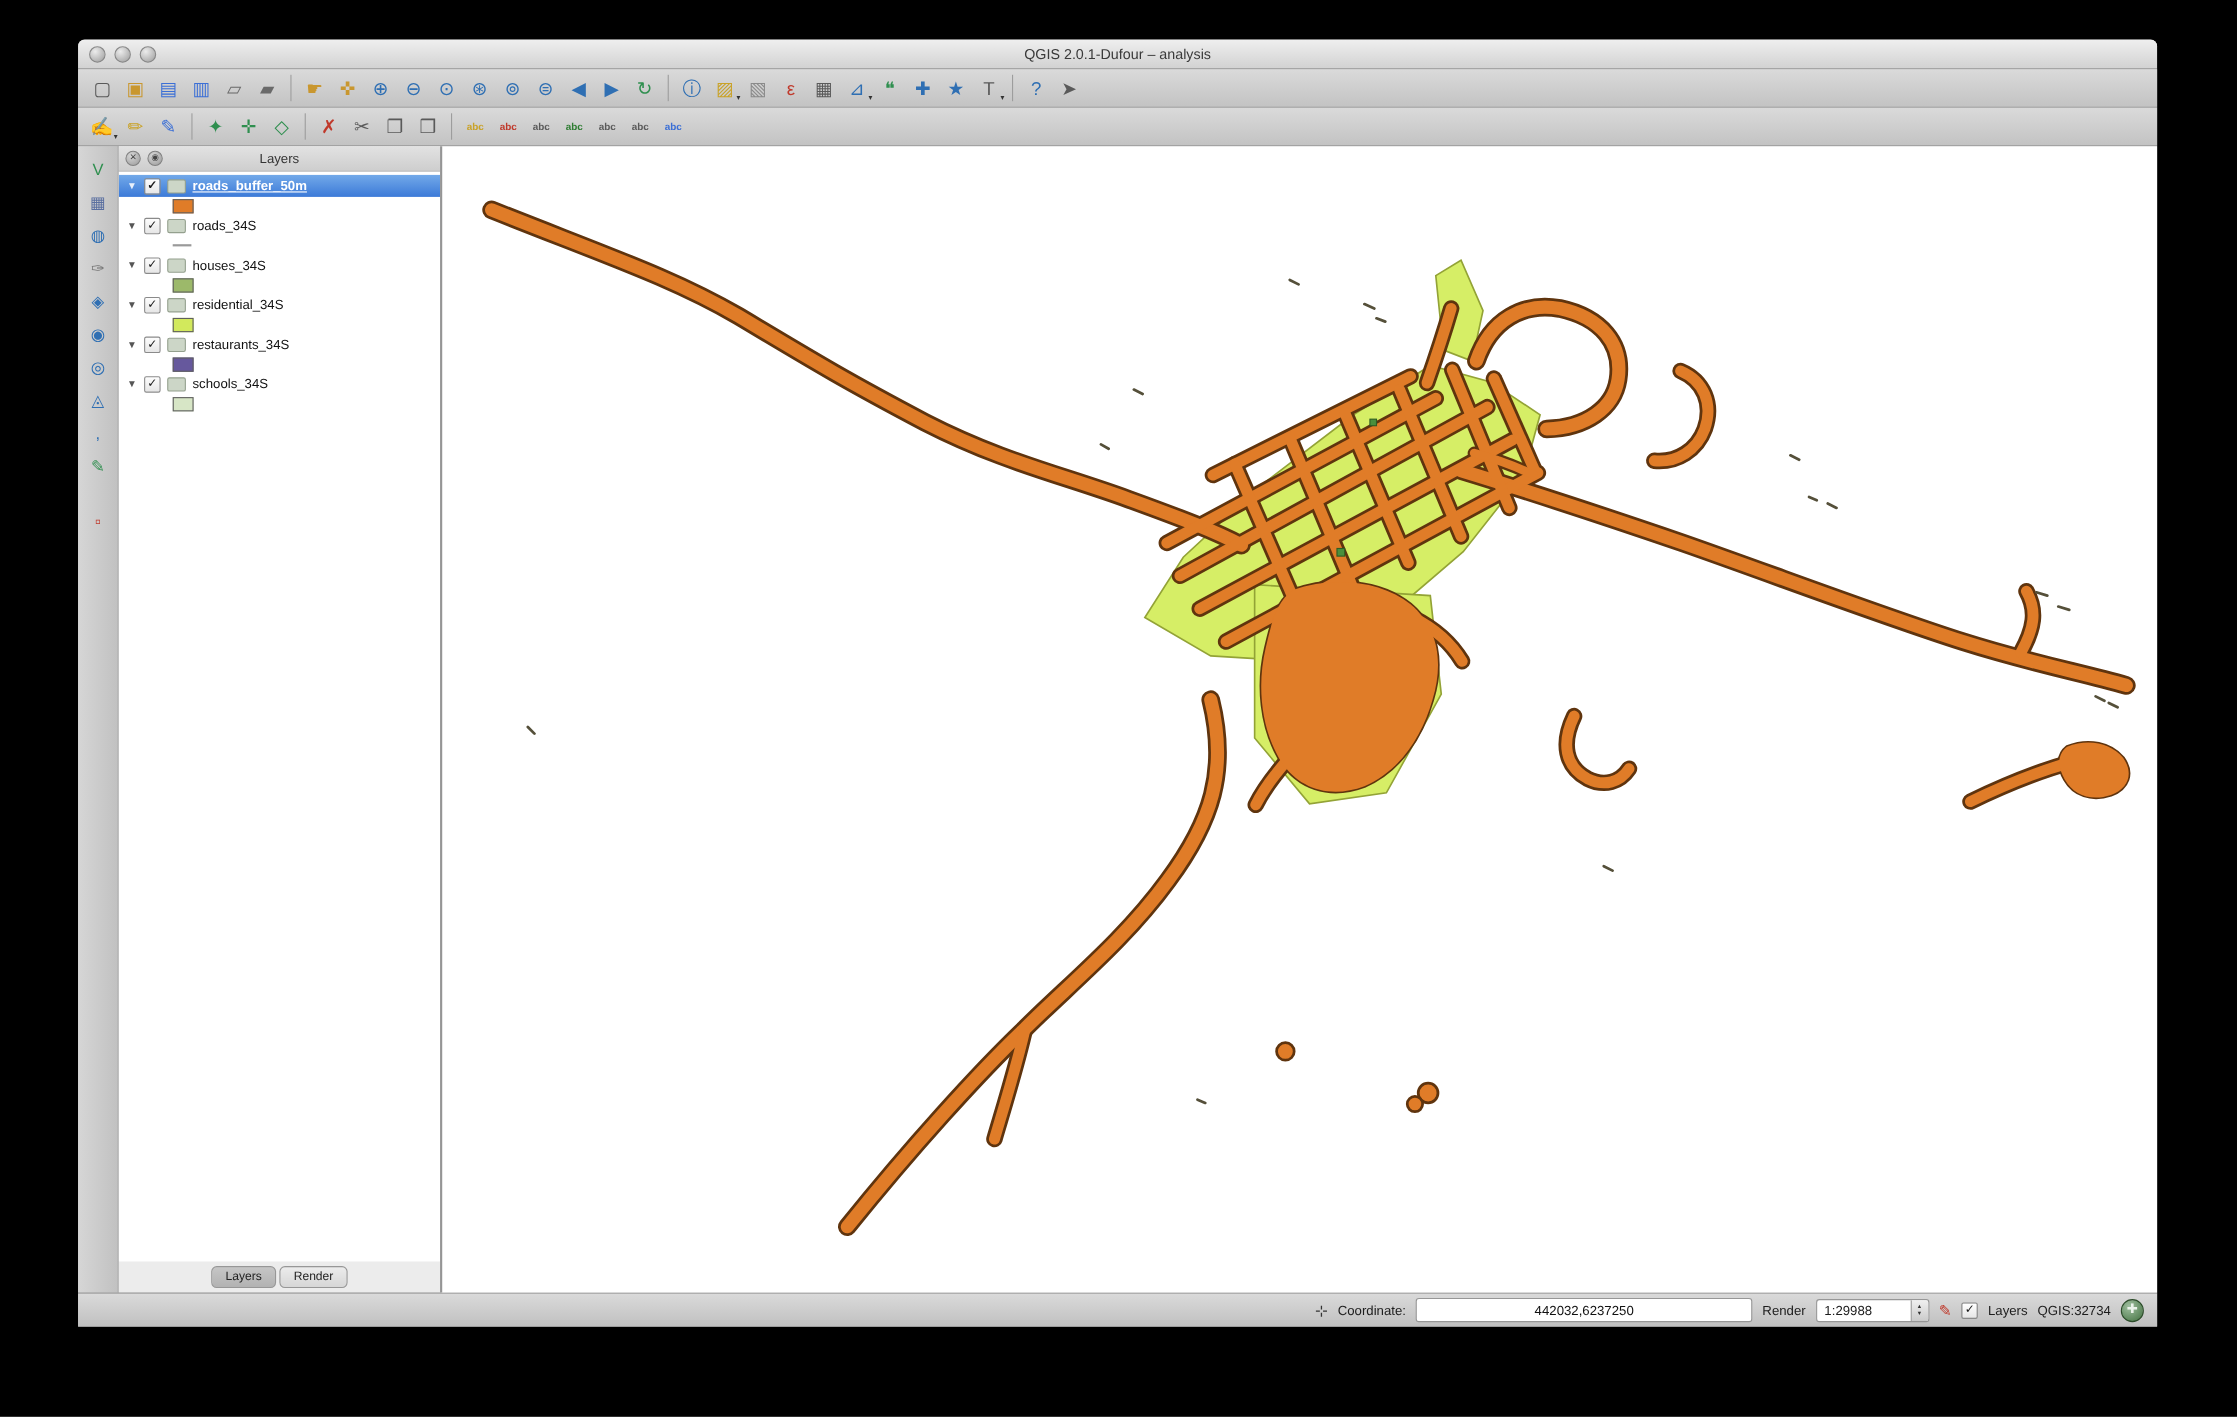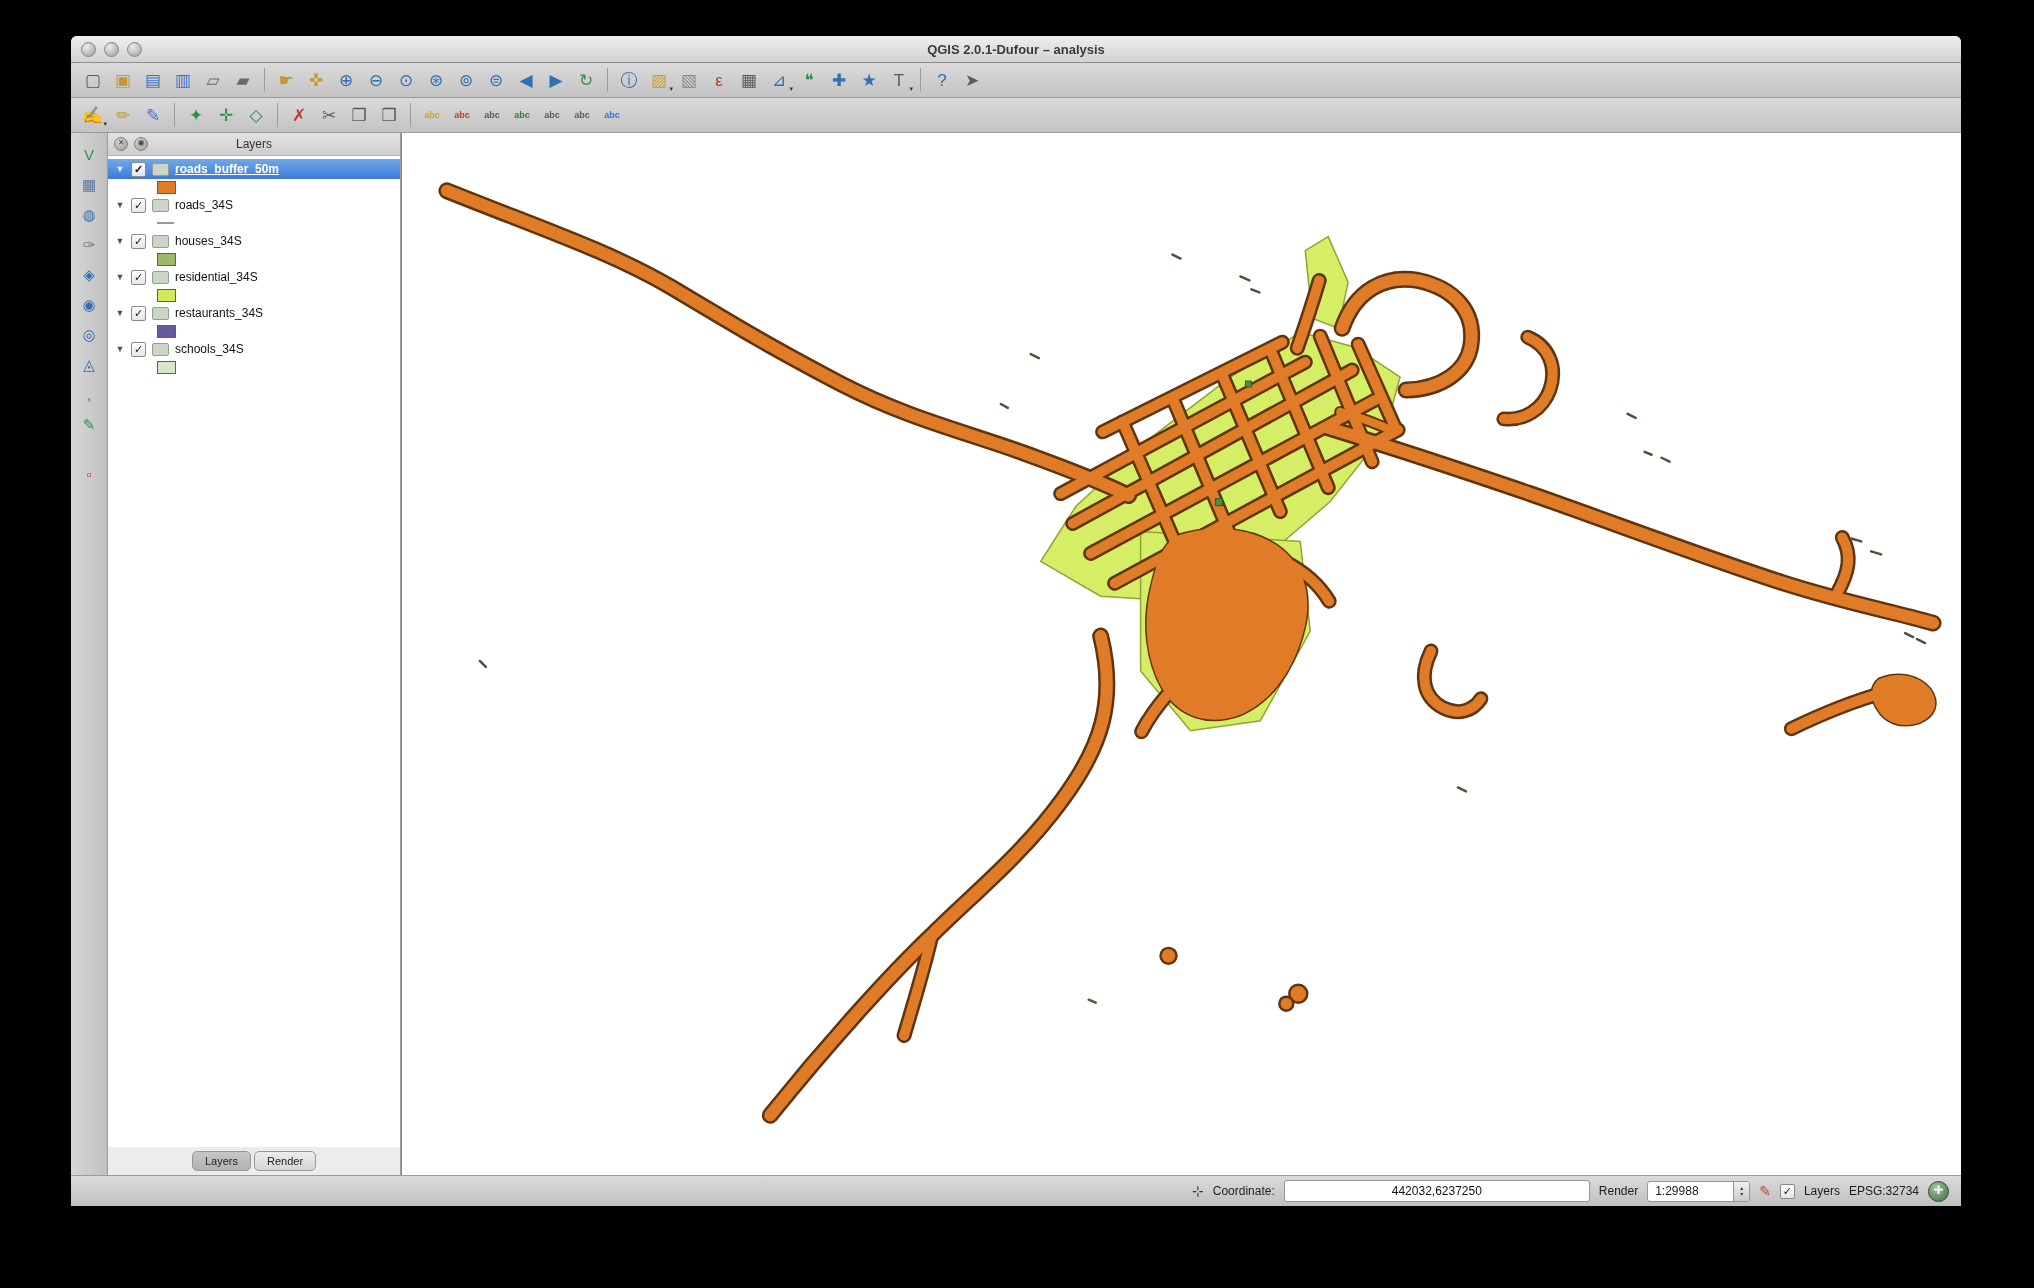--- a/index.html
+++ b/index.html
@@ -13,21 +13,21 @@
   .window{
     position:absolute;left:71px;top:36px;width:1890px;height:1170px;
     background:#c9c9c9;border-radius:6px 6px 0 0;
     box-shadow:0 25px 70px rgba(0,0,0,.75);
     display:flex;flex-direction:column;
   }
   .titlebar{
     height:26px;flex:0 0 26px;position:relative;
     background:linear-gradient(#efefef,#d2d2d2);
     border-bottom:1px solid #8e8e8e;border-radius:6px 6px 0 0;
-    display:flex;align-items:center;font-weight:bold;
+    display:flex;align-items:center;
   }
   .traffic{display:flex;gap:8px;padding-left:10px;z-index:2}
   .light{width:13px;height:13px;border-radius:50%;
     background:radial-gradient(circle at 35% 30%, #ececec, #9c9c9c);
     border:1px solid #878787;}
   .title{position:absolute;left:0;right:0;text-align:center;font-size:13px;color:#3a3a3a}
   
   .toolbar{
     height:34px;flex:0 0 34px;
     background:linear-gradient(#dadada,#c3c3c3);
@@ -527,17 +527,17 @@
     <span class="scale-combo">
       <span>1:29988</span>
       <span class="combo-arrows">
           <span>▴</span>
           <span>▾</span>
         </span>
     </span>
     <span class="stop-render">✎</span>
     <span class="sb-check">✓</span>
     <span>Layers</span>
-    <span>EPSG:32734</span>
+    <span>QGIS:32734</span>
     <span class="crs-btn">✚</span>
   </div>
 
 </div>
 
 </body></html>

